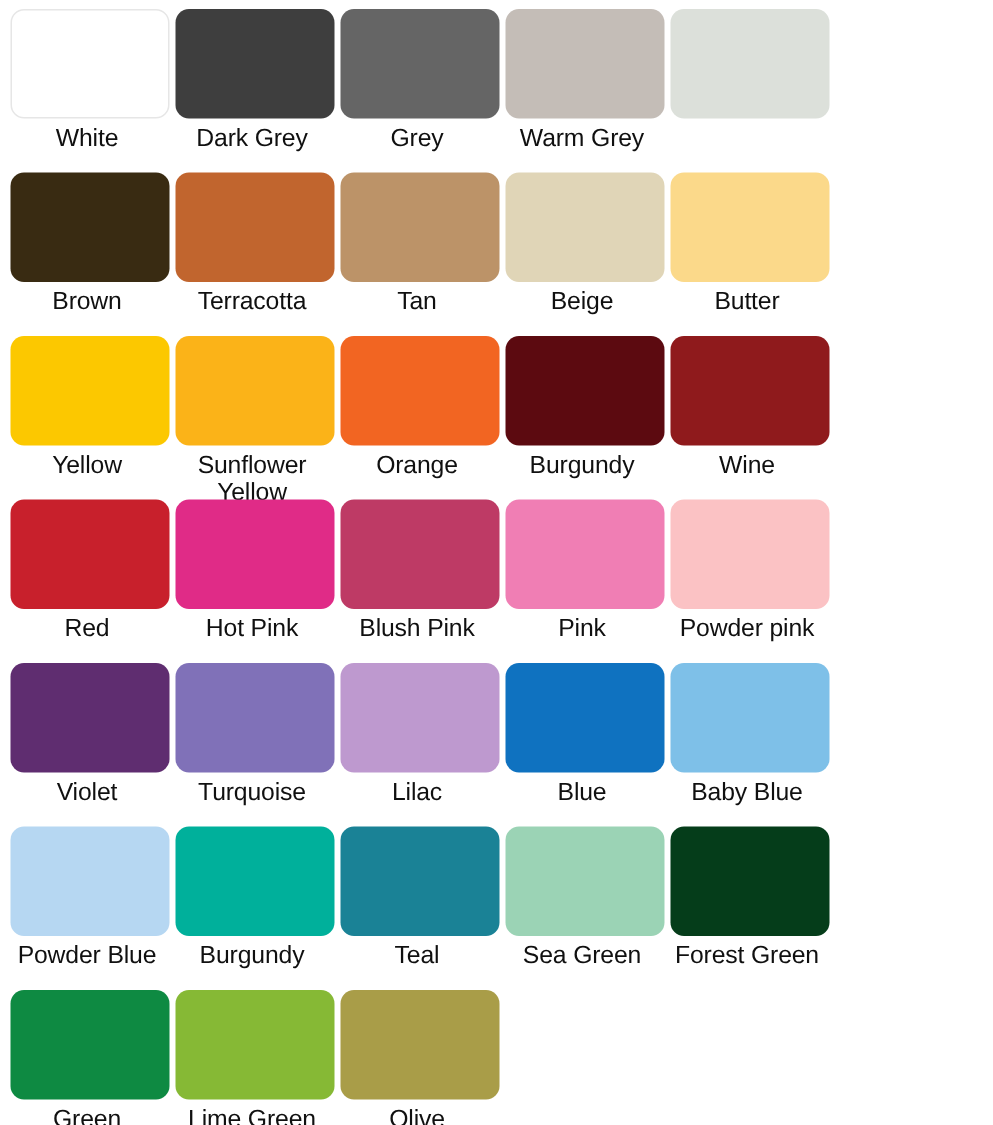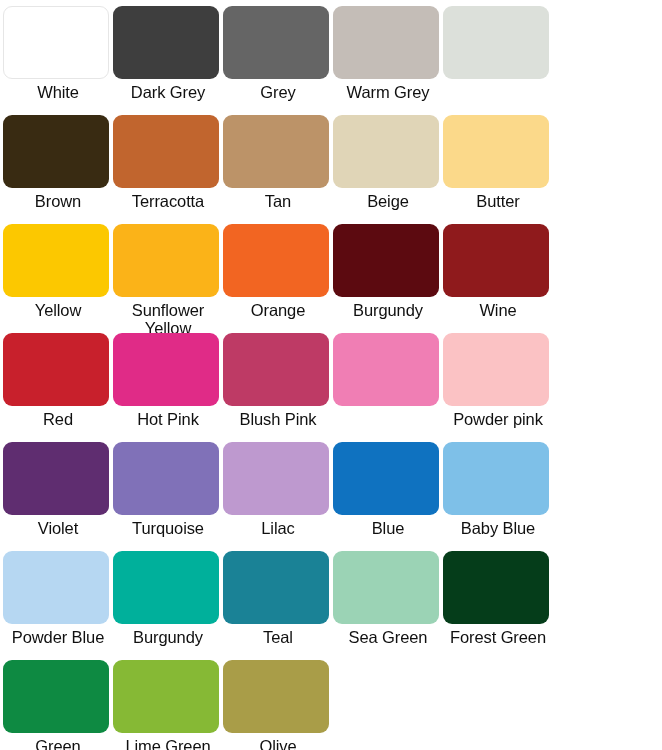--- a/index.html
+++ b/index.html
@@ -26,21 +26,21 @@
     flex-wrap: wrap;
     align-content: flex-start;
   }
   .swatch-cell {
     width: 110px;
     height: 107px;
     margin: 0 0 2px 0;
     box-sizing: border-box;
     display: flex;
     flex-direction: column;
-    align-items: flex-start;
+    align-items: flex-end;
   }
   .swatch-chip {
     width: 106px;
     height: 73px;
     border-radius: 9px;
     box-sizing: border-box;
     flex: 0 0 auto;
   }
   .swatch-chip.has-outline {
     border: 1px solid #e6e6e6;
@@ -131,20 +131,21 @@
     <div class="swatch-cell">
       <div class="swatch-chip" style="background: rgb(224, 43, 135);"></div>
       <div class="swatch-label">Hot Pink</div>
     </div>
     <div class="swatch-cell">
       <div class="swatch-chip" style="background: rgb(190, 58, 101);"></div>
       <div class="swatch-label">Blush Pink</div>
     </div>
     <div class="swatch-cell">
       <div class="swatch-chip" style="background: rgb(240, 126, 180);"></div>
+      <div class="swatch-label">Pink</div>
     </div>
     <div class="swatch-cell">
       <div class="swatch-chip" style="background: rgb(251, 194, 196);"></div>
       <div class="swatch-label">Powder pink</div>
     </div>
     <div class="swatch-cell">
       <div class="swatch-chip" style="background: rgb(95, 45, 112);"></div>
       <div class="swatch-label">Violet</div>
     </div>
     <div class="swatch-cell">

